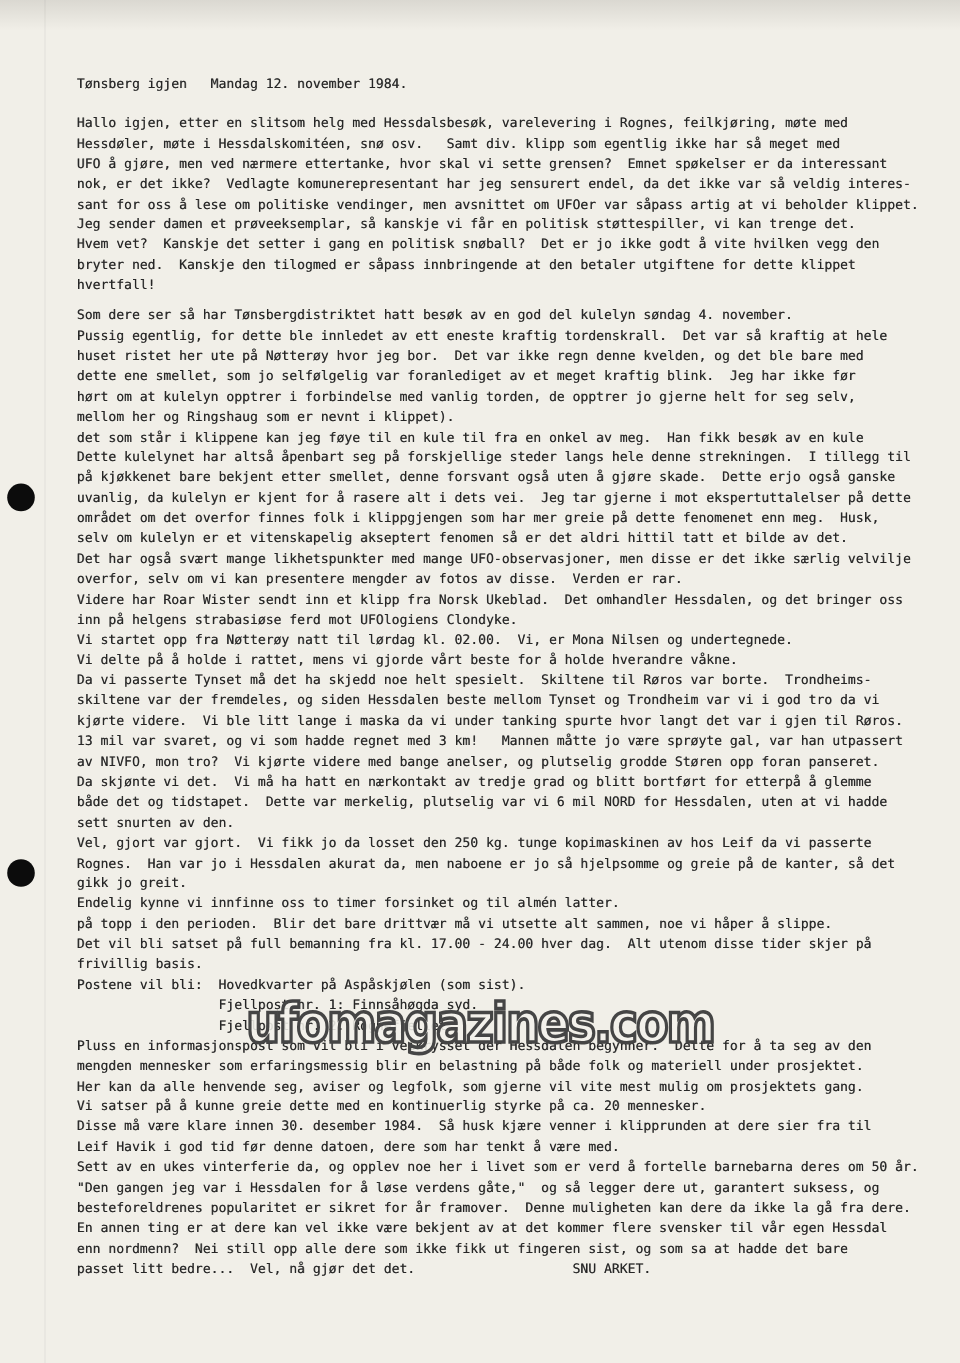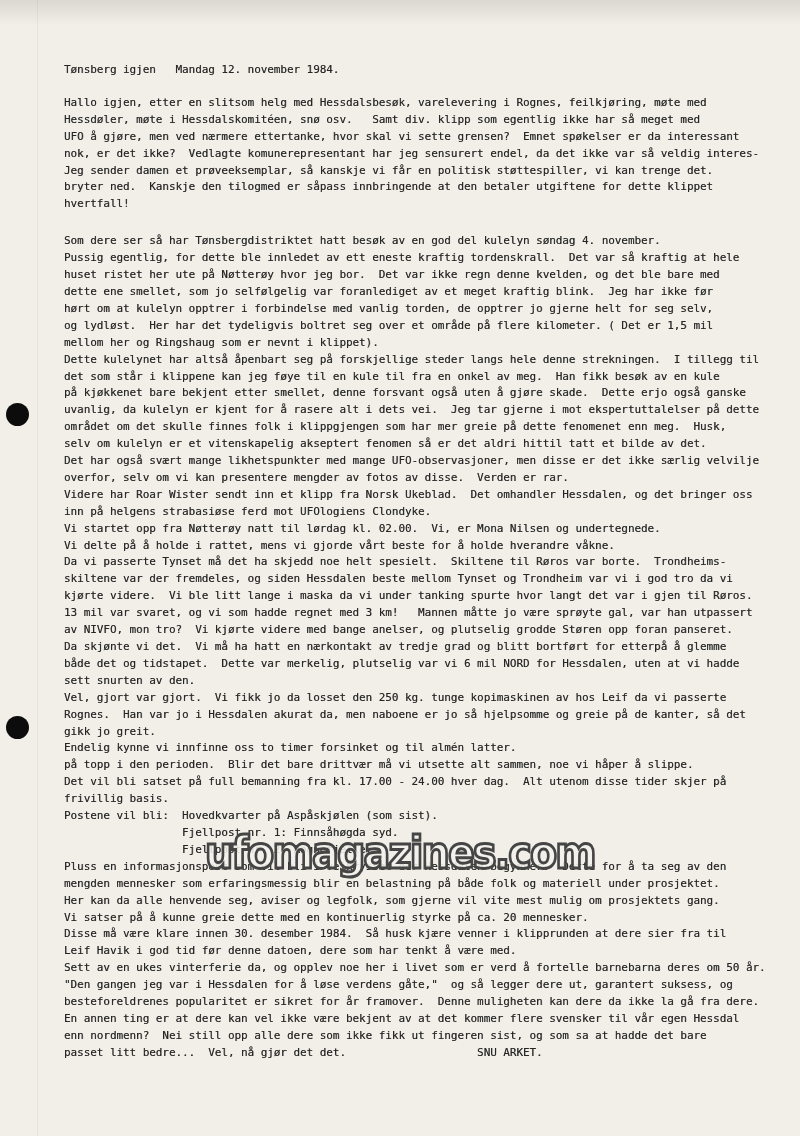--- a/index.html
+++ b/index.html
@@ -15,21 +15,21 @@
     box-sizing:border-box;
     color:#262626;
   }
   .ln {
     font-size:10.9px;
     line-height:16.9px;
     white-space:pre;
     text-shadow:0.3px 0 0 rgba(38,38,38,0.55);
   }
   .dateline { margin-bottom:16px; }
-  .para-2 { margin-top:20px; }
+  .para-2 { margin-top:8px; }
   .para-3 { margin-top:0; }
 
   .page-top-shade {
     position:absolute; top:0; left:0; right:0; height:30px;
     background:linear-gradient(180deg, rgba(166,163,156,0.30), rgba(166,163,156,0) 85%);
     pointer-events:none;
   }
   .scan-edge-line {
     position:absolute; left:37px; top:0; height:100%; width:1px;
     background:rgba(90,88,84,0.08);
@@ -64,37 +64,38 @@
 <div class="hole hole-2"></div>
 
 <div class="page">
   <div class="ln dateline">Tønsberg igjen   Mandag 12. november 1984.</div>
   <div>
       <div class="para para-1">
         <div class="ln">Hallo igjen, etter en slitsom helg med Hessdalsbesøk, varelevering i Rognes, feilkjøring, møte med</div>
         <div class="ln">Hessdøler, møte i Hessdalskomitéen, snø osv.   Samt div. klipp som egentlig ikke har så meget med</div>
         <div class="ln">UFO å gjøre, men ved nærmere ettertanke, hvor skal vi sette grensen?  Emnet spøkelser er da interessant</div>
         <div class="ln">nok, er det ikke?  Vedlagte komunerepresentant har jeg sensurert endel, da det ikke var så veldig interes-</div>
+        <div class="ln">sant for oss å lese om politiske vendinger, men avsnittet om UFOer var såpass artig at vi beholder klippet.</div>
         <div class="ln">Jeg sender damen et prøveeksemplar, så kanskje vi får en politisk støttespiller, vi kan trenge det.</div>
+        <div class="ln">Hvem vet?  Kanskje det setter i gang en politisk snøball?  Det er jo ikke godt å vite hvilken vegg den</div>
         <div class="ln">bryter ned.  Kanskje den tilogmed er såpass innbringende at den betaler utgiftene for dette klippet</div>
         <div class="ln">hvertfall!</div>
       </div>
       <div class="para para-2">
         <div class="ln">Som dere ser så har Tønsbergdistriktet hatt besøk av en god del kulelyn søndag 4. november.</div>
         <div class="ln">Pussig egentlig, for dette ble innledet av ett eneste kraftig tordenskrall.  Det var så kraftig at hele</div>
         <div class="ln">huset ristet her ute på Nøtterøy hvor jeg bor.  Det var ikke regn denne kvelden, og det ble bare med</div>
         <div class="ln">dette ene smellet, som jo selfølgelig var foranlediget av et meget kraftig blink.  Jeg har ikke før</div>
         <div class="ln">hørt om at kulelyn opptrer i forbindelse med vanlig torden, de opptrer jo gjerne helt for seg selv,</div>
-        <div class="ln">og lydløst.  Her har det tydeligvis boltret seg over et område på flere kilometer. ( Det er 1,5 mil</div>
         <div class="ln">mellom her og Ringshaug som er nevnt i klippet).</div>
+        <div class="ln">det som står i klippene kan jeg føye til en kule til fra en onkel av meg.  Han fikk besøk av en kule</div>
         <div class="ln">Dette kulelynet har altså åpenbart seg på forskjellige steder langs hele denne strekningen.  I tillegg til</div>
-        <div class="ln">det som står i klippene kan jeg føye til en kule til fra en onkel av meg.  Han fikk besøk av en kule</div>
         <div class="ln">på kjøkkenet bare bekjent etter smellet, denne forsvant også uten å gjøre skade.  Dette erjo også ganske</div>
         <div class="ln">uvanlig, da kulelyn er kjent for å rasere alt i dets vei.  Jeg tar gjerne i mot ekspertuttalelser på dette</div>
-        <div class="ln">området om det skulle finnes folk i klippgjengen som har mer greie på dette fenomenet enn meg.  Husk,</div>
+        <div class="ln">området om det overfor finnes folk i klippgjengen som har mer greie på dette fenomenet enn meg.  Husk,</div>
         <div class="ln">selv om kulelyn er et vitenskapelig akseptert fenomen så er det aldri hittil tatt et bilde av det.</div>
         <div class="ln">Det har også svært mange likhetspunkter med mange UFO-observasjoner, men disse er det ikke særlig velvilje</div>
         <div class="ln">overfor, selv om vi kan presentere mengder av fotos av disse.  Verden er rar.</div>
       </div>
       <div class="para para-3">
         <div class="ln">Videre har Roar Wister sendt inn et klipp fra Norsk Ukeblad.  Det omhandler Hessdalen, og det bringer oss</div>
         <div class="ln">inn på helgens strabasiøse ferd mot UFOlogiens Clondyke.</div>
         <div class="ln">Vi startet opp fra Nøtterøy natt til lørdag kl. 02.00.  Vi, er Mona Nilsen og undertegnede.</div>
         <div class="ln">Vi delte på å holde i rattet, mens vi gjorde vårt beste for å holde hverandre våkne.</div>
         <div class="ln">Da vi passerte Tynset må det ha skjedd noe helt spesielt.  Skiltene til Røros var borte.  Trondheims-</div>

